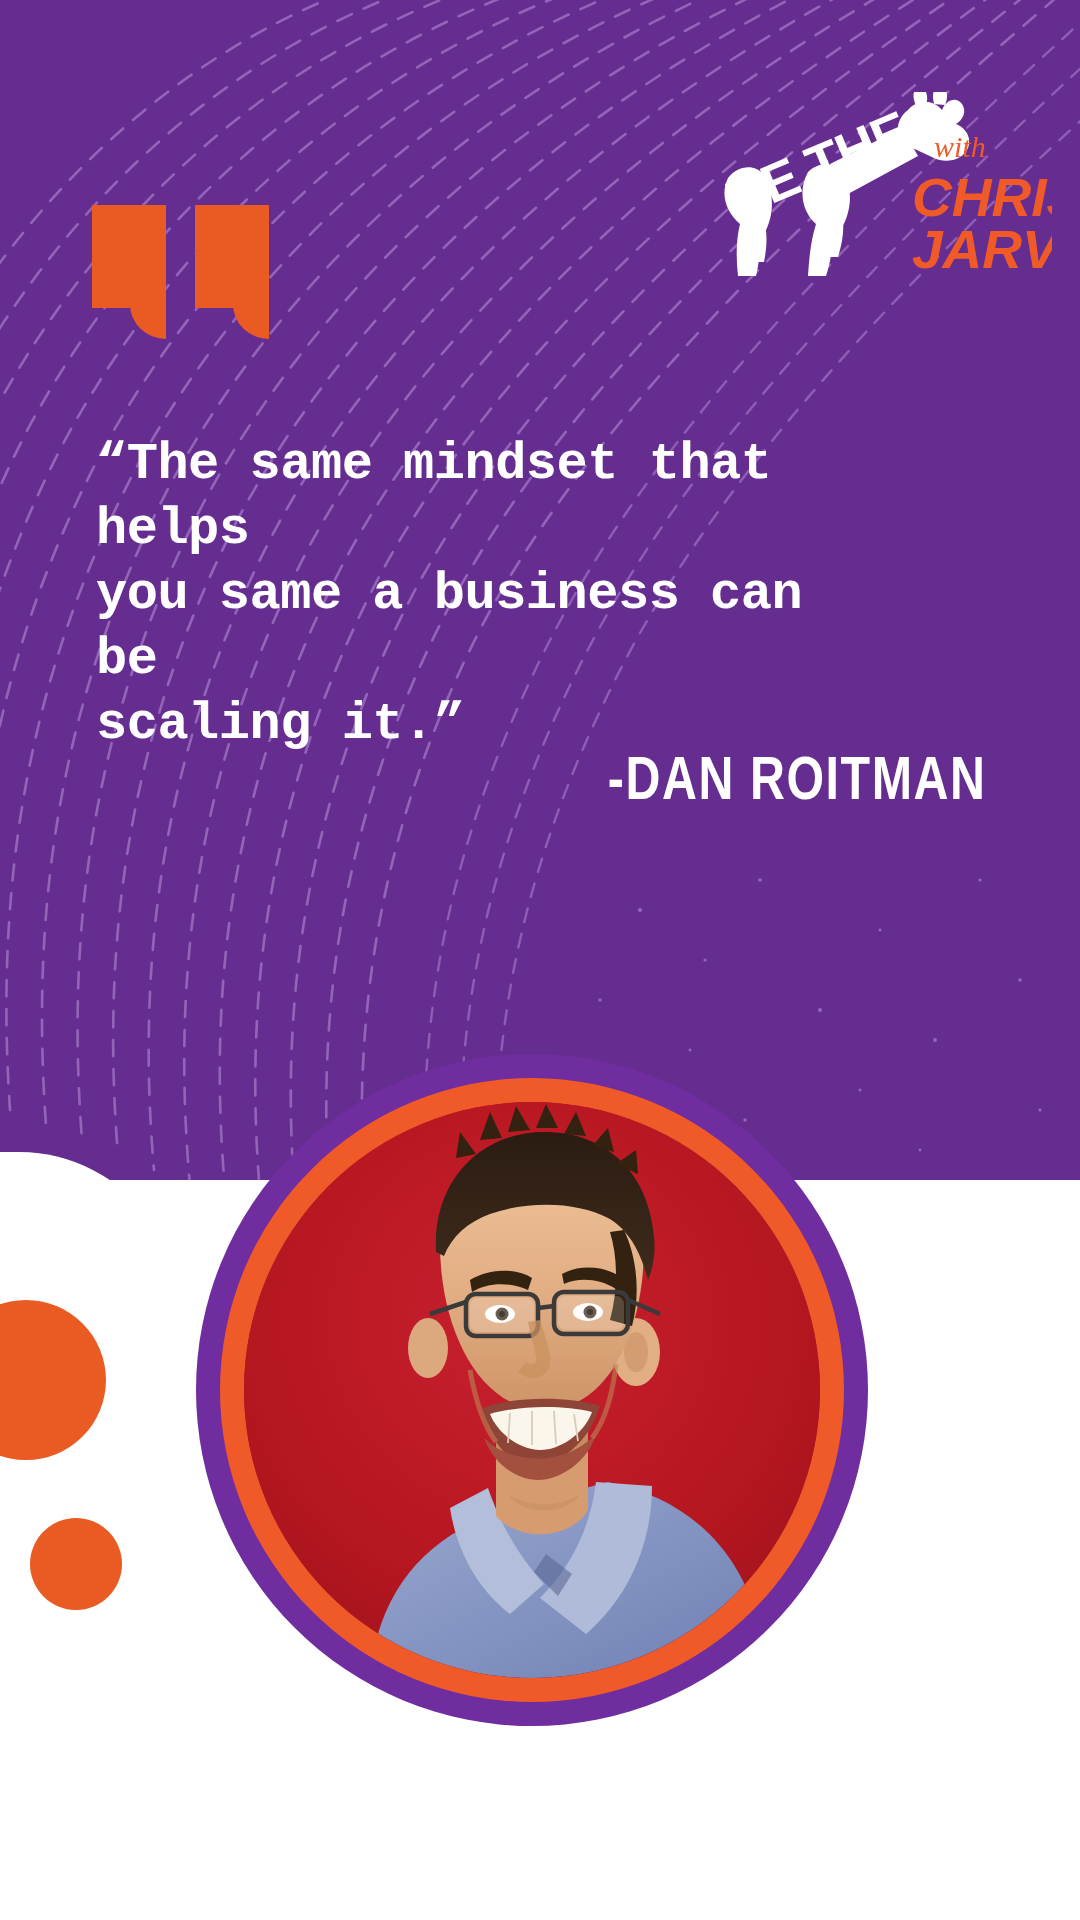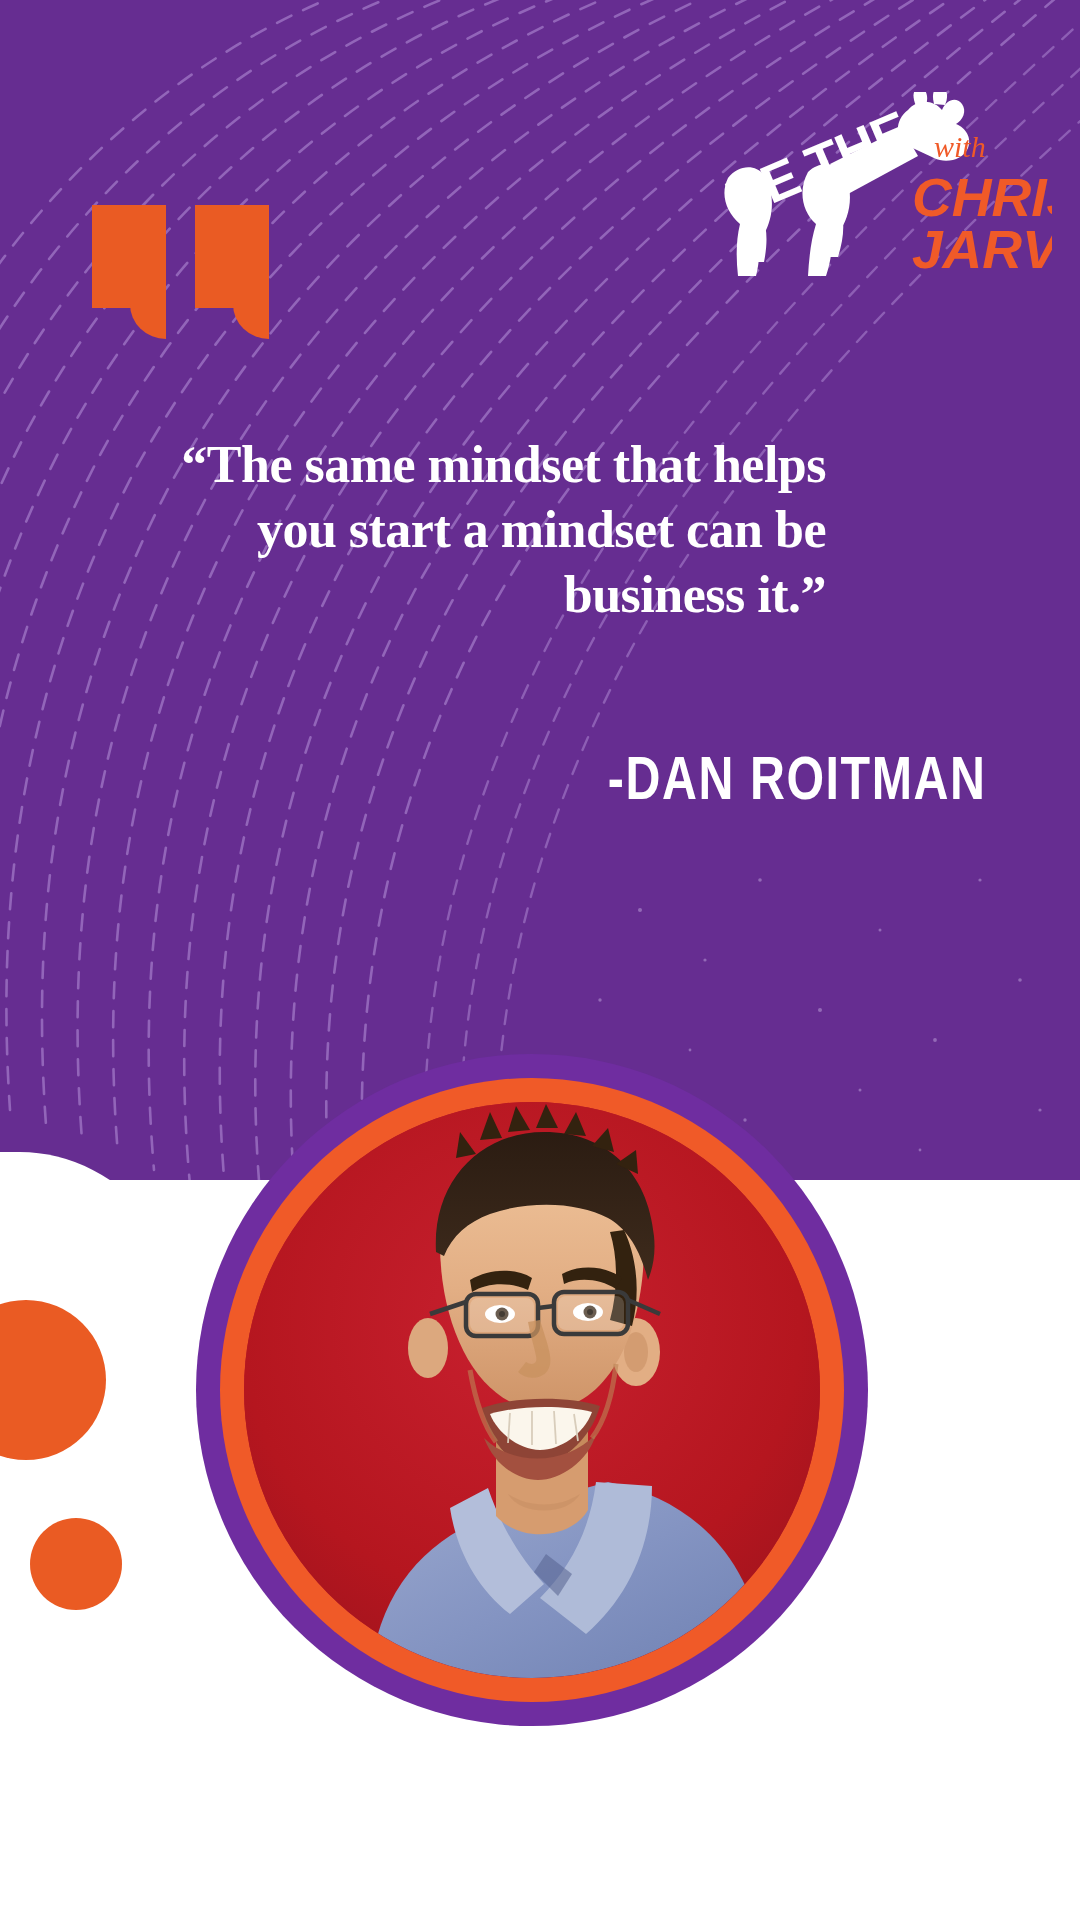--- a/index.html
+++ b/index.html
@@ -42,26 +42,25 @@
   
   .logo{
     position:absolute;left:712px;top:92px;width:340px;height:200px;
   }
   .logo svg{display:block;}
 
   
   .quote-text{
     position:absolute;left:96px;top:432px;width:730px;
     color:#ffffff;
-    font-family:Liberation Serif, serif;
+    font-family:Liberation Mono, monospace;
     font-weight:bold;
     font-size:52px;
     line-height:65px;
     letter-spacing:-0.5px;
-    text-align:right;
   }
 
   
   .attribution{
     position:absolute;right:94px;top:742px;
     color:#ffffff;
     font-family:"Liberation Sans Narrow","Liberation Sans", sans-serif;
     font-weight:bold;
     font-size:62px;
     letter-spacing:2px;
@@ -195,22 +194,22 @@
       <div class="qmark" style="background: rgb(234, 91, 35);">
           <div class="tail" style="background: rgb(234, 91, 35);"></div>
         </div>
       <div class="qmark" style="background: rgb(234, 91, 35);">
           <div class="tail" style="background: rgb(234, 91, 35);"></div>
         </div>
     </div>
 
     <div class="quote-text">
       <div>“The same mindset that helps</div>
-      <div>you start a mindset can be</div>
-      <div>business it.”</div>
+      <div>you same a business can be</div>
+      <div>scaling it.”</div>
     </div>
 
     <div class="attribution">-DAN ROITMAN</div>
   </div>
 
   <div class="white-blob"></div>
   <div class="dot-lg" style="background: rgb(234, 91, 35);"></div>
   <div class="dot-sm" style="background: rgb(234, 91, 35);"></div>
 
   <div class="portrait-wrap">

